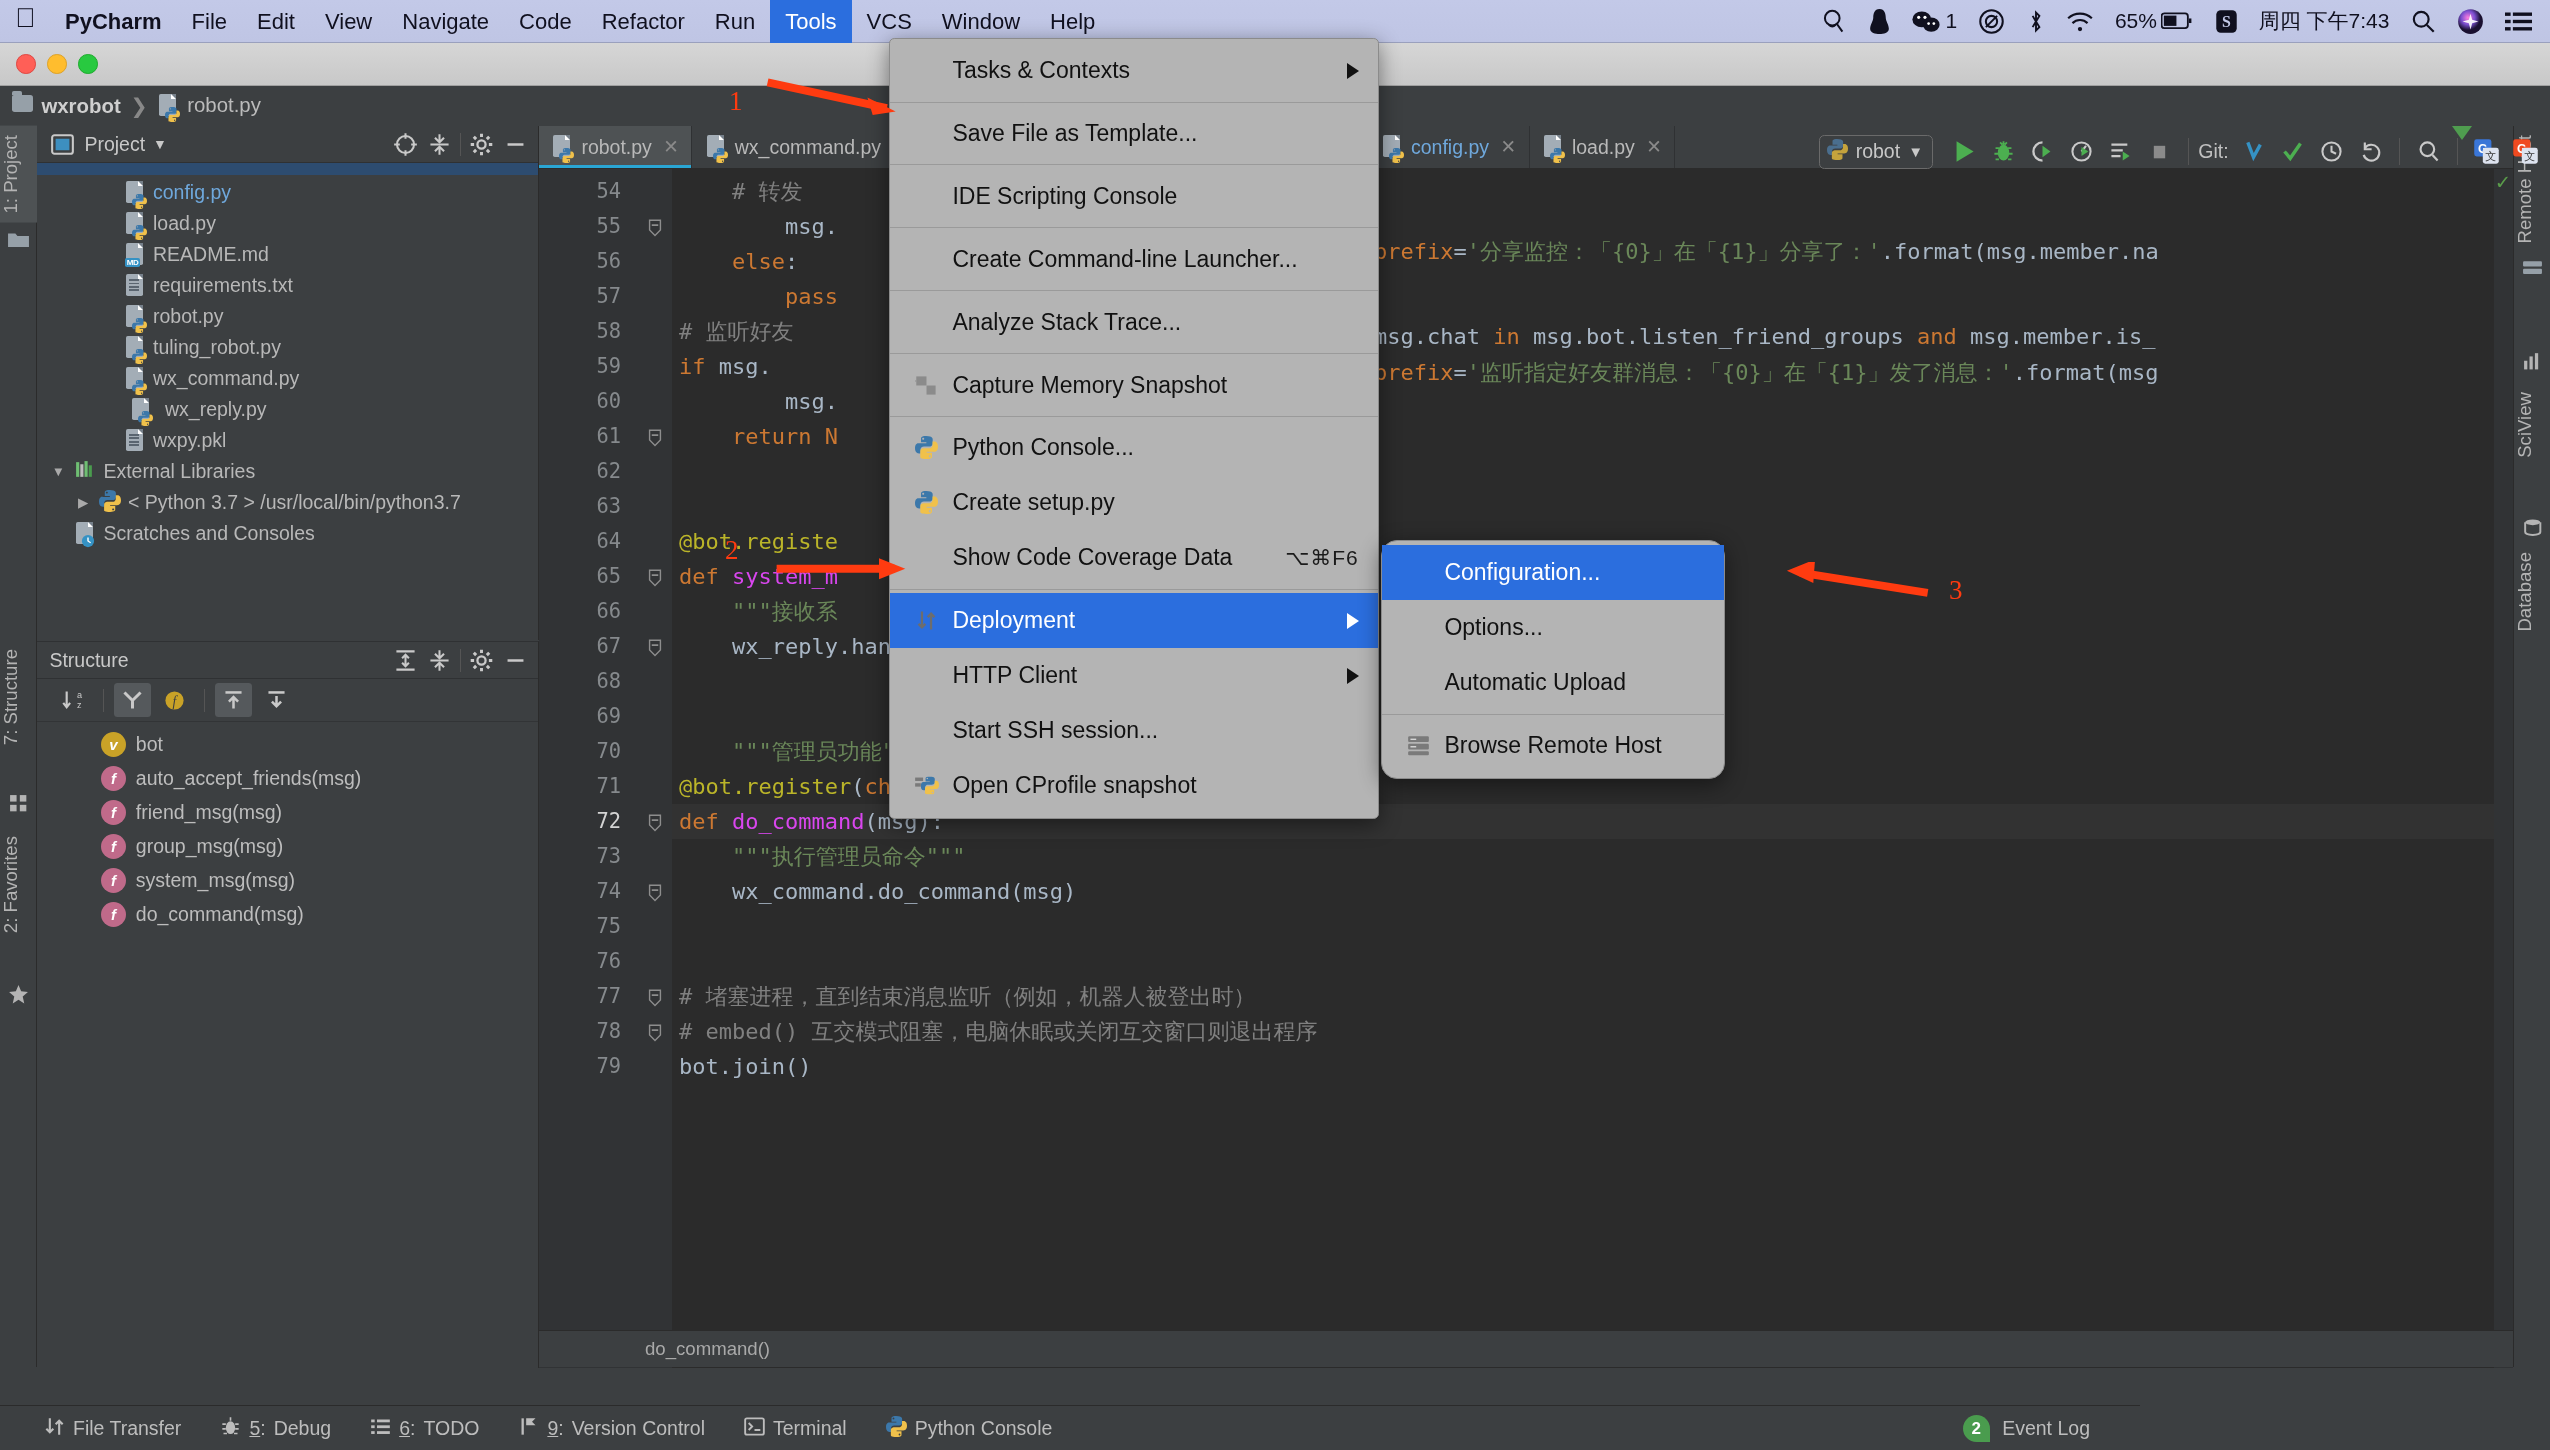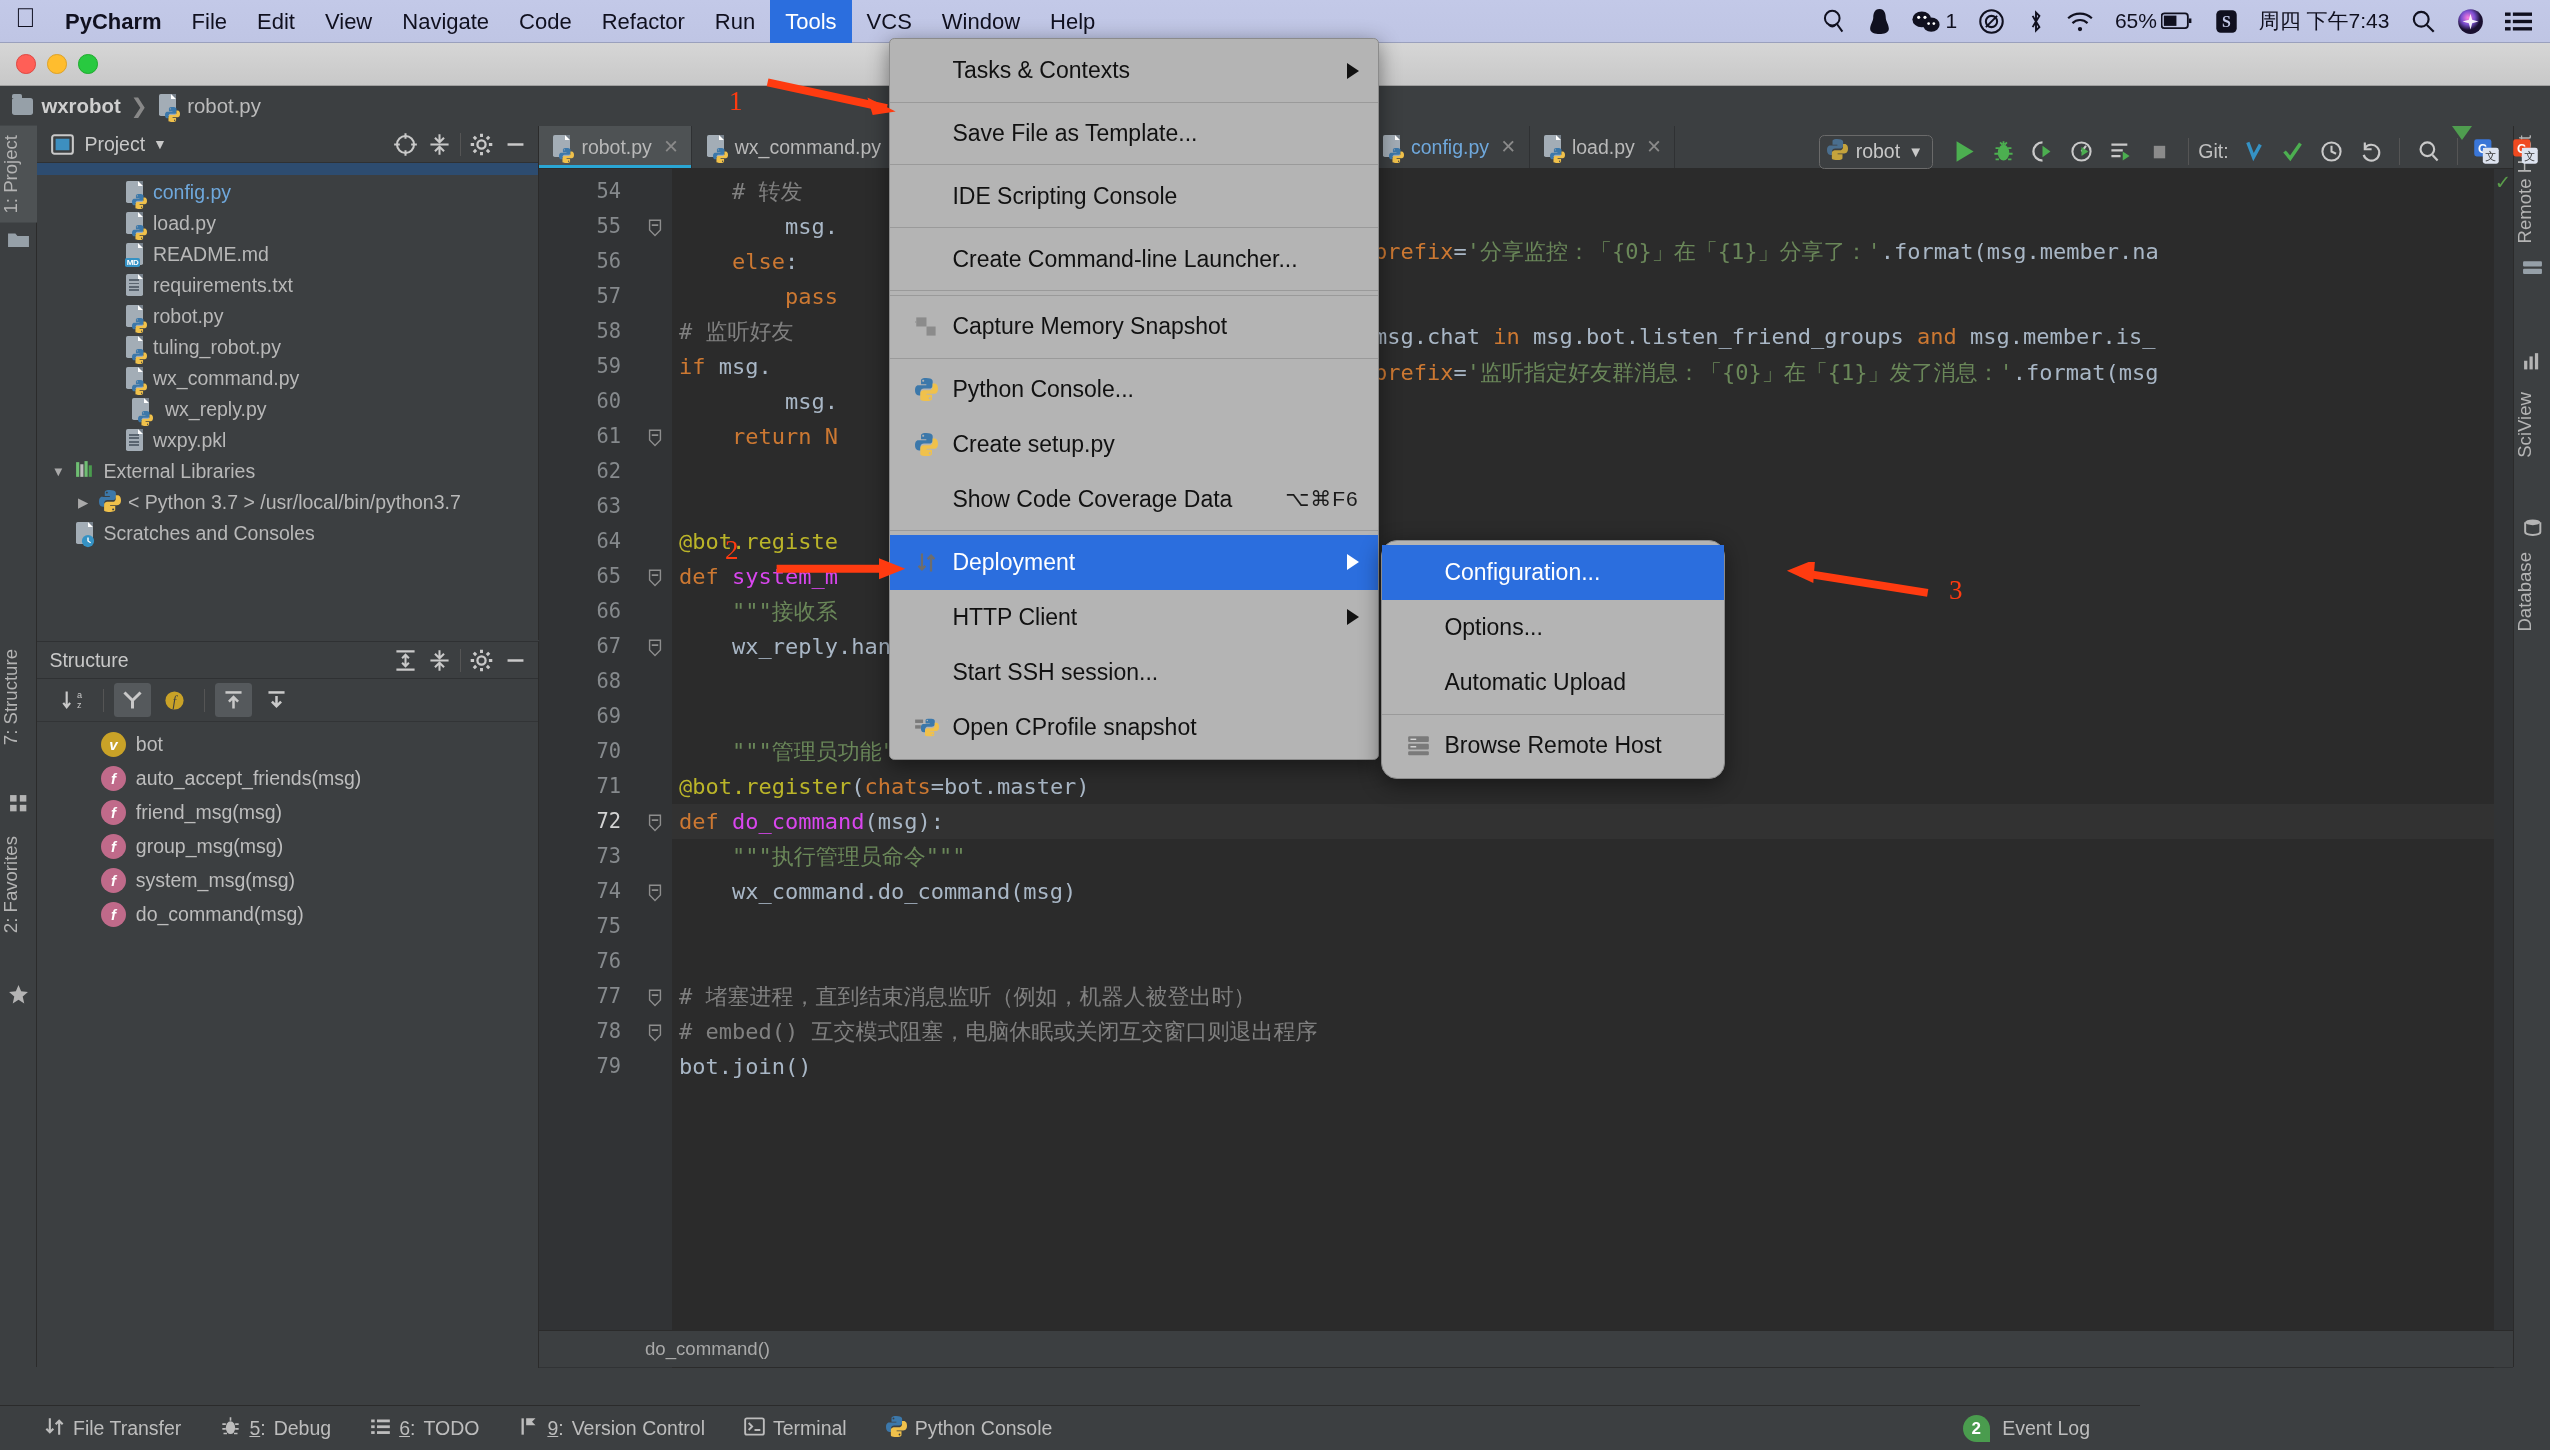--- a/index.html
+++ b/index.html
@@ -63,21 +63,21 @@
     width: 0; height: 0; border-left: 15px solid #111;
     border-top: 9.8px solid transparent; border-bottom: 9.8px solid transparent;
   }
 
   
   .navbar {
     height: 41px; background: #3c3f41; display: flex; align-items: center;
     padding-left: 12.4px; gap: 6.2px; border-bottom: 0.9px solid #2b2b2b;
     position: relative;
   }
-  .crumb { display: flex; align-items: center; gap: 8px; font-size: 20.4px; color: #bbbbbb; }
+  .crumb { display: flex; gap: 8px; font-size: 20.4px; color: #bbbbbb; }
   .crumb.bold { font-weight: bold; color: #cfcfcf; }
   .sep { color: #888; font-size: 20.4px; padding: 0 3.5px;}
   .folder-ic { width: 21px; height: 17px; background: #96a0a8; border-radius: 1.8px 2.7px 2.7px 2.7px; position: relative;}
   .folder-ic:before{content:"";position:absolute;top:-3.5px;left:0;width:9.8px;height:4.4px;background:#96a0a8;border-radius:1.8px 1.8px 0 0;}
 
   
   .toolbar-right {
     position: absolute; right: 5.3px; top: 44px; height: 43px;
     display: flex; align-items: center; gap: 0px; z-index: 20;
   }
@@ -1015,20 +1015,24 @@
         <div class="mrow">
           <span class="micon"></span>
           <span class="lbl">IDE Scripting Console</span>
         </div>
         <div class="mdiv"></div>
         <div class="mrow">
           <span class="micon"></span>
           <span class="lbl">Create Command-line Launcher...</span>
         </div>
         <div class="mdiv"></div>
+        <div class="mrow">
+          <span class="micon"></span>
+          <span class="lbl">Analyze Stack Trace...</span>
+        </div>
         <div class="mdiv"></div>
         <div class="mrow">
           <span class="micon">
             <svg width="25" height="25" viewBox="0 0 22 22">
               <rect x="2" y="3" width="9" height="8" fill="#8b8b8b"></rect>
               <rect x="11" y="11" width="8" height="8" fill="#8b8b8b"></rect>
               <path d="M1 5 h-0 M2 7 h-1" stroke="#8b8b8b"></path>
             </svg>
           </span>
           <span class="lbl">Capture Memory Snapshot</span>

